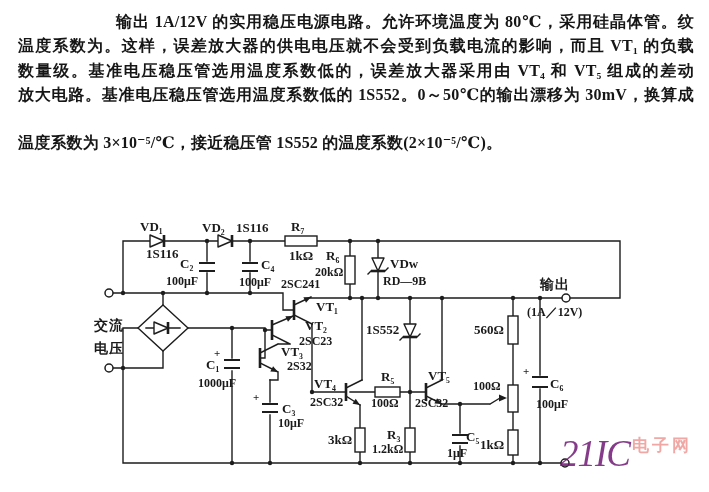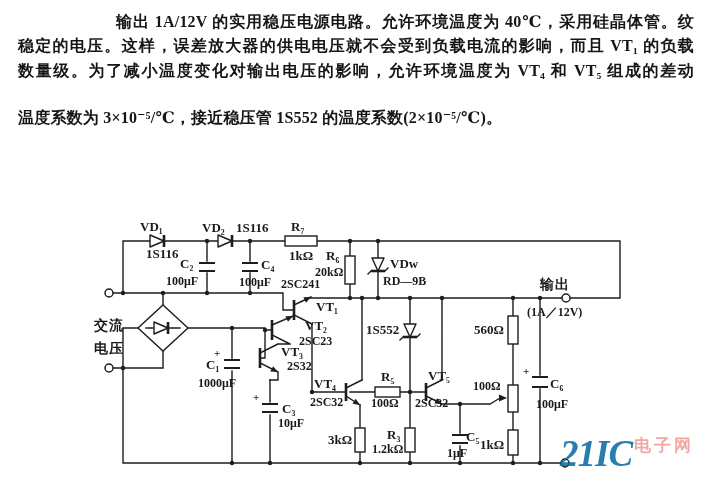--- a/index.html
+++ b/index.html
@@ -17,36 +17,37 @@
   svg .box{fill:#ffffff;stroke:#1d1d1d;stroke-width:1.4;}
   svg .tri{fill:#ffffff;stroke:#1d1d1d;stroke-width:1.4;stroke-linejoin:round;}
   svg .solid{fill:#1d1d1d;stroke:none;}
   svg .dot{fill:#1d1d1d;stroke:none;}
   svg .term{fill:#ffffff;stroke:#1d1d1d;stroke-width:1.5;}
   svg text{font-family:"Liberation Serif","DejaVu Serif",serif;font-weight:bold;fill:#1a1a1a;font-size:13px;}
   svg text.cn{font-size:14px;letter-spacing:1px;}
   svg text.small{font-size:12px;}
   svg text.plus{font-size:11px;}
   .watermark{position:absolute;left:560px;top:437px;display:flex;align-items:flex-start;opacity:.85;}
-  .wm-brand{font-size:37px;line-height:34px;font-weight:bold;font-style:italic;color:#0369a1;
+  .wm-brand{font-size:37px;line-height:34px;font-weight:normal;font-style:italic;color:#701a75;
             font-family:"Liberation Serif",serif;letter-spacing:-1px;}
   .wm-col{display:flex;flex-direction:column;margin-left:2px;gap:33px;}
   .wm-cn{font-size:17px;font-weight:bold;color:#ef9a95;letter-spacing:3px;line-height:17px;}
   .wm-suffix{font-size:17px;font-weight:bold;font-style:italic;color:#a16207;line-height:18px;
              font-family:"Liberation Serif",serif;}
 </style>
 </head>
 <body>
 
 <div class="page">
 
   <div class="text-block">
-    <div class="line first">输出 1A/12V 的实用稳压电源电路。允许环境温度为 40℃，采用硅晶体管。纹</div>
-    <div class="line">稳定的电压。这样，误差放大器的供电电压就不会受到负载电流的影响，而且 VT₁ 的负载</div>
-    <div class="line">数量级。为了减小温度变化对输出电压的影响，允许环境温度为 VT₄ 和 VT₅ 组成的差动</div>
+    <div class="line first">输出 1A/12V 的实用稳压电源电路。允许环境温度为 80℃，采用硅晶体管。纹</div>
+    <div class="line">温度系数为。这样，误差放大器的供电电压就不会受到负载电流的影响，而且 VT₁ 的负载</div>
+    <div class="line">数量级。基准电压稳压管选用温度系数低的，误差放大器采用由 VT₄ 和 VT₅ 组成的差动</div>
+    <div class="line">放大电路。基准电压稳压管选用温度系数低的 1S552。0～50℃的输出漂移为 30mV，换算成</div>
     <div class="line last">温度系数为 3×10⁻⁵/℃，接近稳压管 1S552 的温度系数(2×10⁻⁵/℃)。</div>
   </div>
 
   <svg class="circuit" width="709" height="262" viewBox="0 218 709 262">
 
     <g>
       <path class="wire" d="M123,241 H620 M620,241 V298 M310,298 H620 M123,463 H561
                            M123,241 V293 M123,328 V463 M123,328 H138"></path>
       <path class="wire" d="M113,293 H283 M113,368 H163 M163,293 V305 M163,351 V368
                            M283,293 V310 M283,310 H294"></path>

